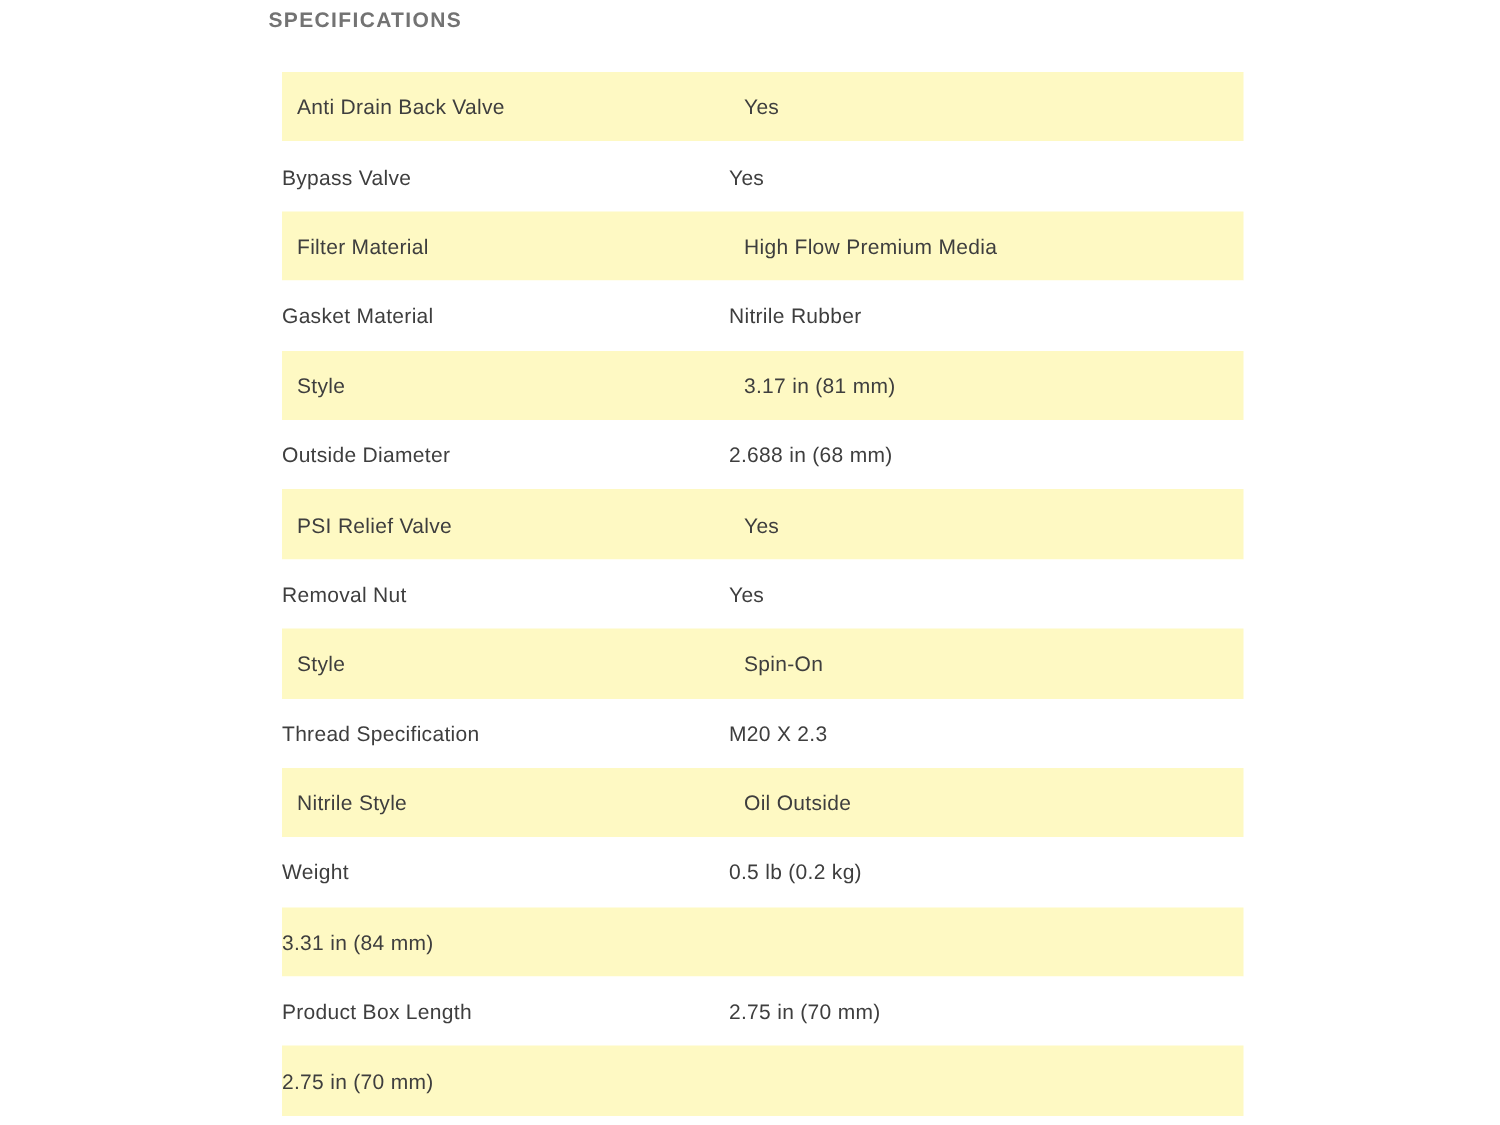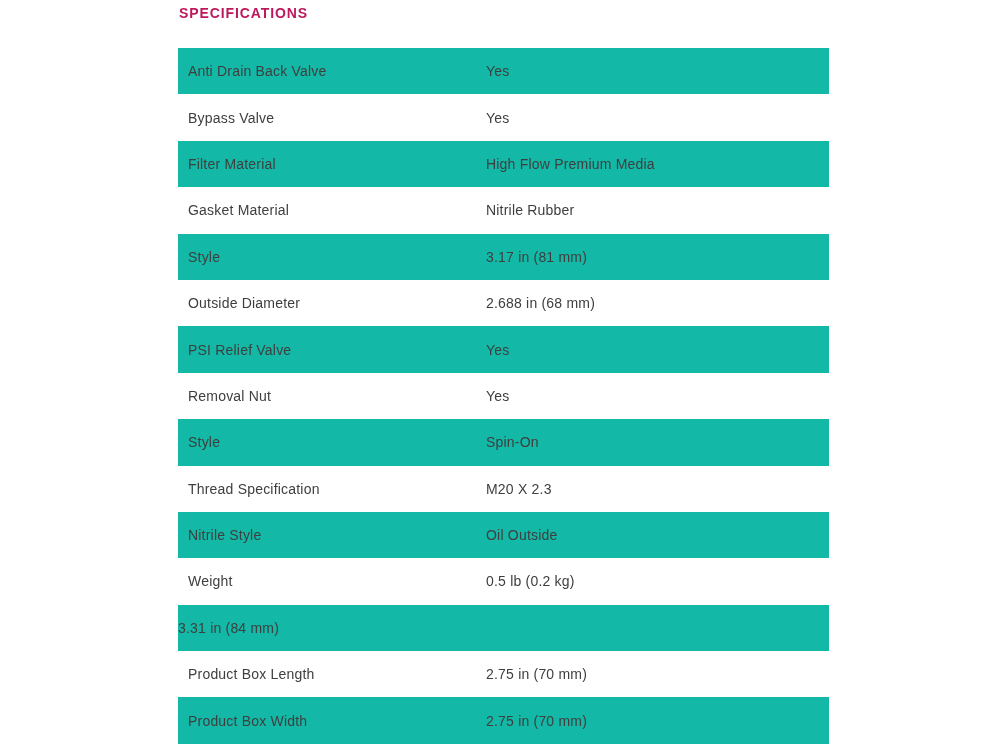--- a/index.html
+++ b/index.html
@@ -15,39 +15,40 @@
     overflow: hidden;
     font-family: "Liberation Sans", sans-serif;
   }
   .section-title {
     position: absolute;
     left: 179px;
     top: 5px;
     font-size: 14px;
     font-weight: 700;
     letter-spacing: 0.9px;
-    color: #be185d;
+    color: #737373;
   }
   .spec-table {
     position: absolute;
     left: 178px;
     top: 48px;
     width: 651px;
   }
   .spec-row {
     display: flex;
     align-items: center;
     height: 46.4px;
     font-size: 14px;
     letter-spacing: 0.2px;
     color: #3e3e3e;
     background: #ffffff;
   }
   .spec-row.alt {
-    background: #14b8a6;
+    background: #fef9c3;
+    margin-left: 10px;
   }
   .spec-label {
     width: 298px;
     padding-left: 10px;
     flex-shrink: 0;
     white-space: nowrap;
   }
   .spec-value {
     flex: 1;
     white-space: nowrap;
@@ -125,18 +126,17 @@
     <div class="spec-row alt">
       <div class="spec-value">3.31 in (84 mm)</div>
     </div>
 
     <div class="spec-row">
       <div class="spec-label">Product Box Length</div>
       <div class="spec-value">2.75 in (70 mm)</div>
     </div>
 
     <div class="spec-row alt">
-      <div class="spec-label">Product Box Width</div>
       <div class="spec-value">2.75 in (70 mm)</div>
     </div>
 
   </div>
 </div>
 
 </body></html>

